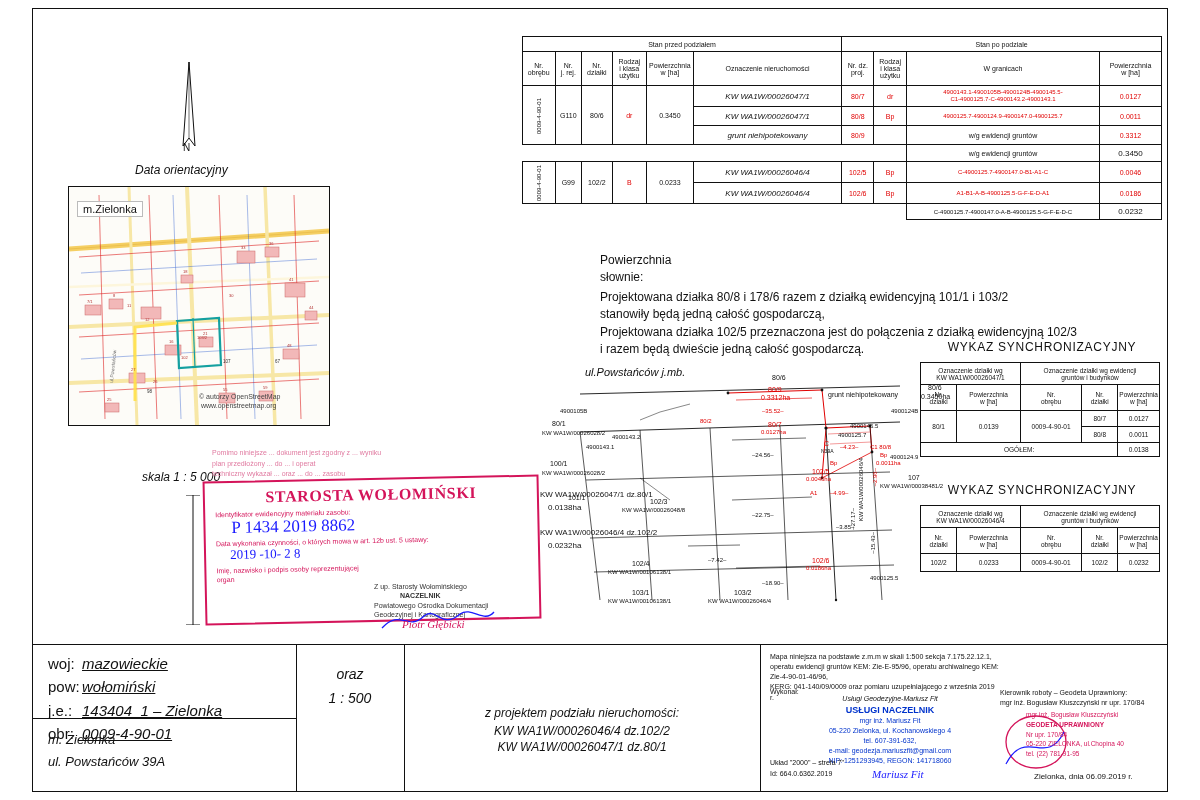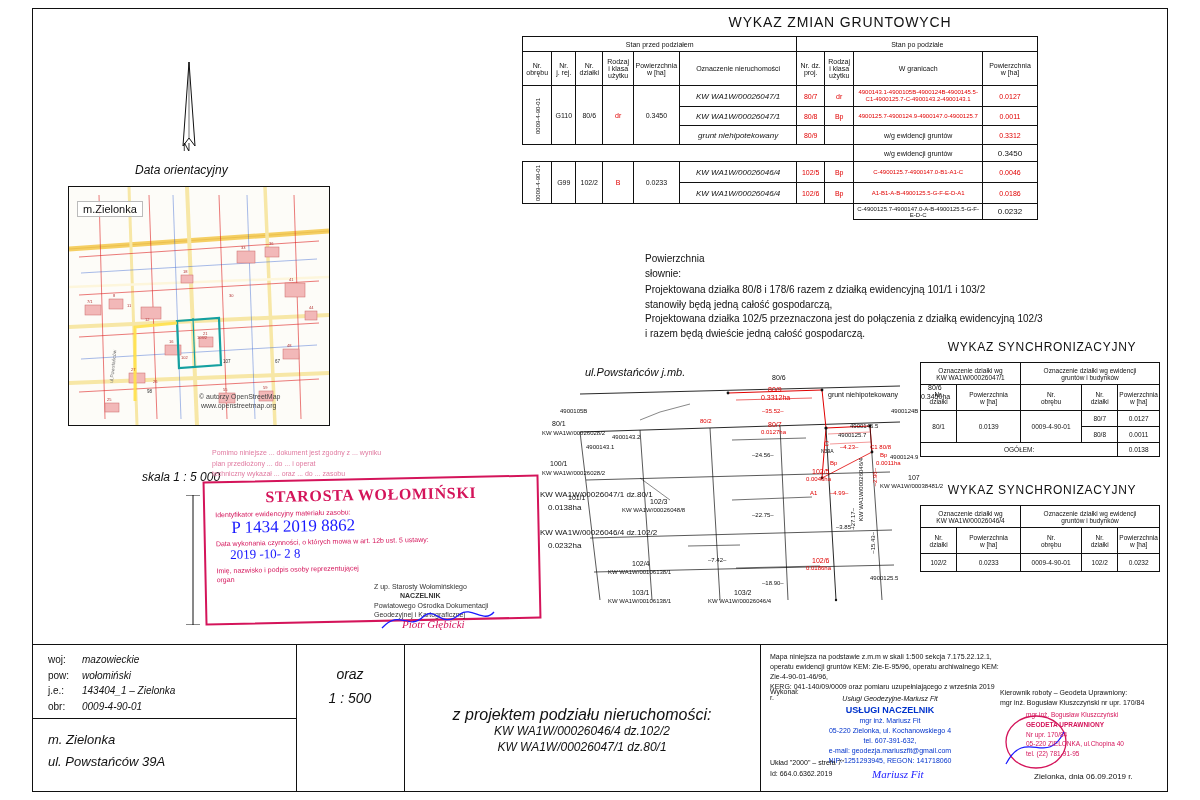--- a/index.html
+++ b/index.html
@@ -138,24 +138,23 @@
   <div class="abs it" style="left:142px;top:470px;font-size:12px;">skala 1 : 5 000</div>
 
   <div class="abs" style="left:186px;top:495px;width:14px;height:130px;">
     <svg width="14" height="130">
         <line x1="7" y1="0" x2="7" y2="130" stroke="#111" stroke-width="1"></line>
         <line x1="0" y1="0" x2="14" y2="0" stroke="#111" stroke-width="1"></line>
         <line x1="0" y1="130" x2="14" y2="130" stroke="#111" stroke-width="1"></line>
       </svg>
   </div>
 
-  <div class="abs ttl" style="left:520px;top:14px;width:640px;font-size:14px;">WYKAZ ZMIAN GRUNTOWYCH</div>
 
   <div class="abs" style="left:522px;top:36px;">
-    <table style="width:516px;font-size:7px;">
+    <table style="width:640px;font-size:7px;">
       <tbody>
           <tr>
         <td colspan="6" style="height:12px;">Stan przed podziałem</td>
         <td colspan="4">Stan po podziale</td>
       </tr>
       <tr style="height:34px;">
         <td style="width:30px;white-space:pre-line;">Nr.
 obrębu</td>
         <td style="width:24px;white-space:pre-line;">Nr.
 j. rej.</td>
@@ -243,21 +242,21 @@
             <td class="nb"></td>
         <td class="nb"></td>
             <td class="nb"></td>
         <td style="font-size:6px;">C-4900125.7-4900147.0-A-B-4900125.5-G-F-E-D-C</td>
         <td style="font-size:8px;">0.0232</td>
       </tr>
     </tbody>
       </table>
   </div>
 
-  <div class="abs" style="left:645px;top:252px;width:540px;font-size:10px;line-height:1.45;">
+  <div class="abs" style="left:600px;top:252px;width:540px;font-size:12px;line-height:1.45;">
     <div style="display:flex;">
       <div style="width:92px;">Powierzchnia słownie:</div>
     </div>
     <div style="display:flex;margin-top:2px;">
       <div>
         <div>Projektowana działka 80/8 i 178/6 razem z działką ewidencyjną 101/1 i 103/2</div>
         <div>stanowiły będą jedną całość gospodarczą,</div>
         <div>Projektowana działka 102/5 przeznaczona jest do połączenia z działką ewidencyjną 102/3</div>
         <div>i razem będą dwieście jedną całość gospodarczą.</div>
       </div>
@@ -481,33 +480,33 @@
     </div>
     <div class="abs it handw" style="left:206px;top:172px;font-size:11px;color:#d4145a;">Piotr Głębicki</div>
   </div>
 
   <div class="abs" style="left:32px;top:644px;width:1136px;height:148px;border-top:1.5px solid #111;"></div>
   <div class="vline" style="left:296px;top:644px;height:148px;"></div>
   <div class="vline" style="left:404px;top:644px;height:148px;"></div>
   <div class="vline" style="left:760px;top:644px;height:148px;"></div>
   <div class="abs" style="left:32px;top:718px;width:264px;height:0;border-top:1.5px solid #111;"></div>
 
-  <div class="abs" style="left:48px;top:652px;font-size:10px;line-height:1.55;">
+  <div class="abs" style="left:48px;top:652px;font-size:15px;line-height:1.55;text-decoration:underline;">
     <div><span style="display:inline-block;width:34px;">woj:</span><span class="it">mazowieckie</span></div>
     <div><span style="display:inline-block;width:34px;">pow:</span><span class="it">wołomiński</span></div>
     <div><span style="display:inline-block;width:34px;">j.e.:</span><span class="it">143404_1 – Zielonka</span></div>
     <div><span style="display:inline-block;width:34px;">obr:</span><span class="it">0009-4-90-01</span></div>
   </div>
   <div class="abs it" style="left:48px;top:732px;font-size:13px;">m. Zielonka</div>
   <div class="abs it" style="left:48px;top:754px;font-size:13px;">ul. Powstańców 39A</div>
 
   <div class="abs it" style="left:296px;top:666px;width:108px;text-align:center;font-size:14px;">oraz</div>
   <div class="abs it" style="left:296px;top:690px;width:108px;text-align:center;font-size:14px;">1 : 500</div>
 
-  <div class="abs it" style="left:404px;top:706px;width:356px;text-align:center;font-size:16px;">z projektem podziału nieruchomości:</div>
+  <div class="abs it" style="left:404px;top:706px;width:356px;text-align:center;font-size:12px;">z projektem podziału nieruchomości:</div>
   <div class="abs it" style="left:404px;top:724px;width:356px;text-align:center;font-size:12px;">KW WA1W/00026046/4 dz.102/2</div>
   <div class="abs it" style="left:404px;top:740px;width:356px;text-align:center;font-size:12px;">KW WA1W/00026047/1 dz.80/1</div>
 
   <div class="abs" style="left:770px;top:652px;width:230px;font-size:7px;line-height:1.45;">
     <div>Mapa niniejsza na podstawie z.m.m w skali 1:500 sekcja 7.175.22.12.1,</div>
     <div>operatu ewidencji gruntów KEM: Zie-E-95/96, operatu archiwalnego KEM: Zie-4-90-01-46/96,</div>
     <div>KERG: 041-140/09/0009 oraz pomiaru uzupełniającego z września 2019 r.</div>
   </div>
   <div class="abs" style="left:770px;top:688px;width:60px;font-size:7px;">Wykonał:</div>
   <div class="abs" style="left:800px;top:694px;width:180px;text-align:center;font-size:7px;line-height:1.4;">

